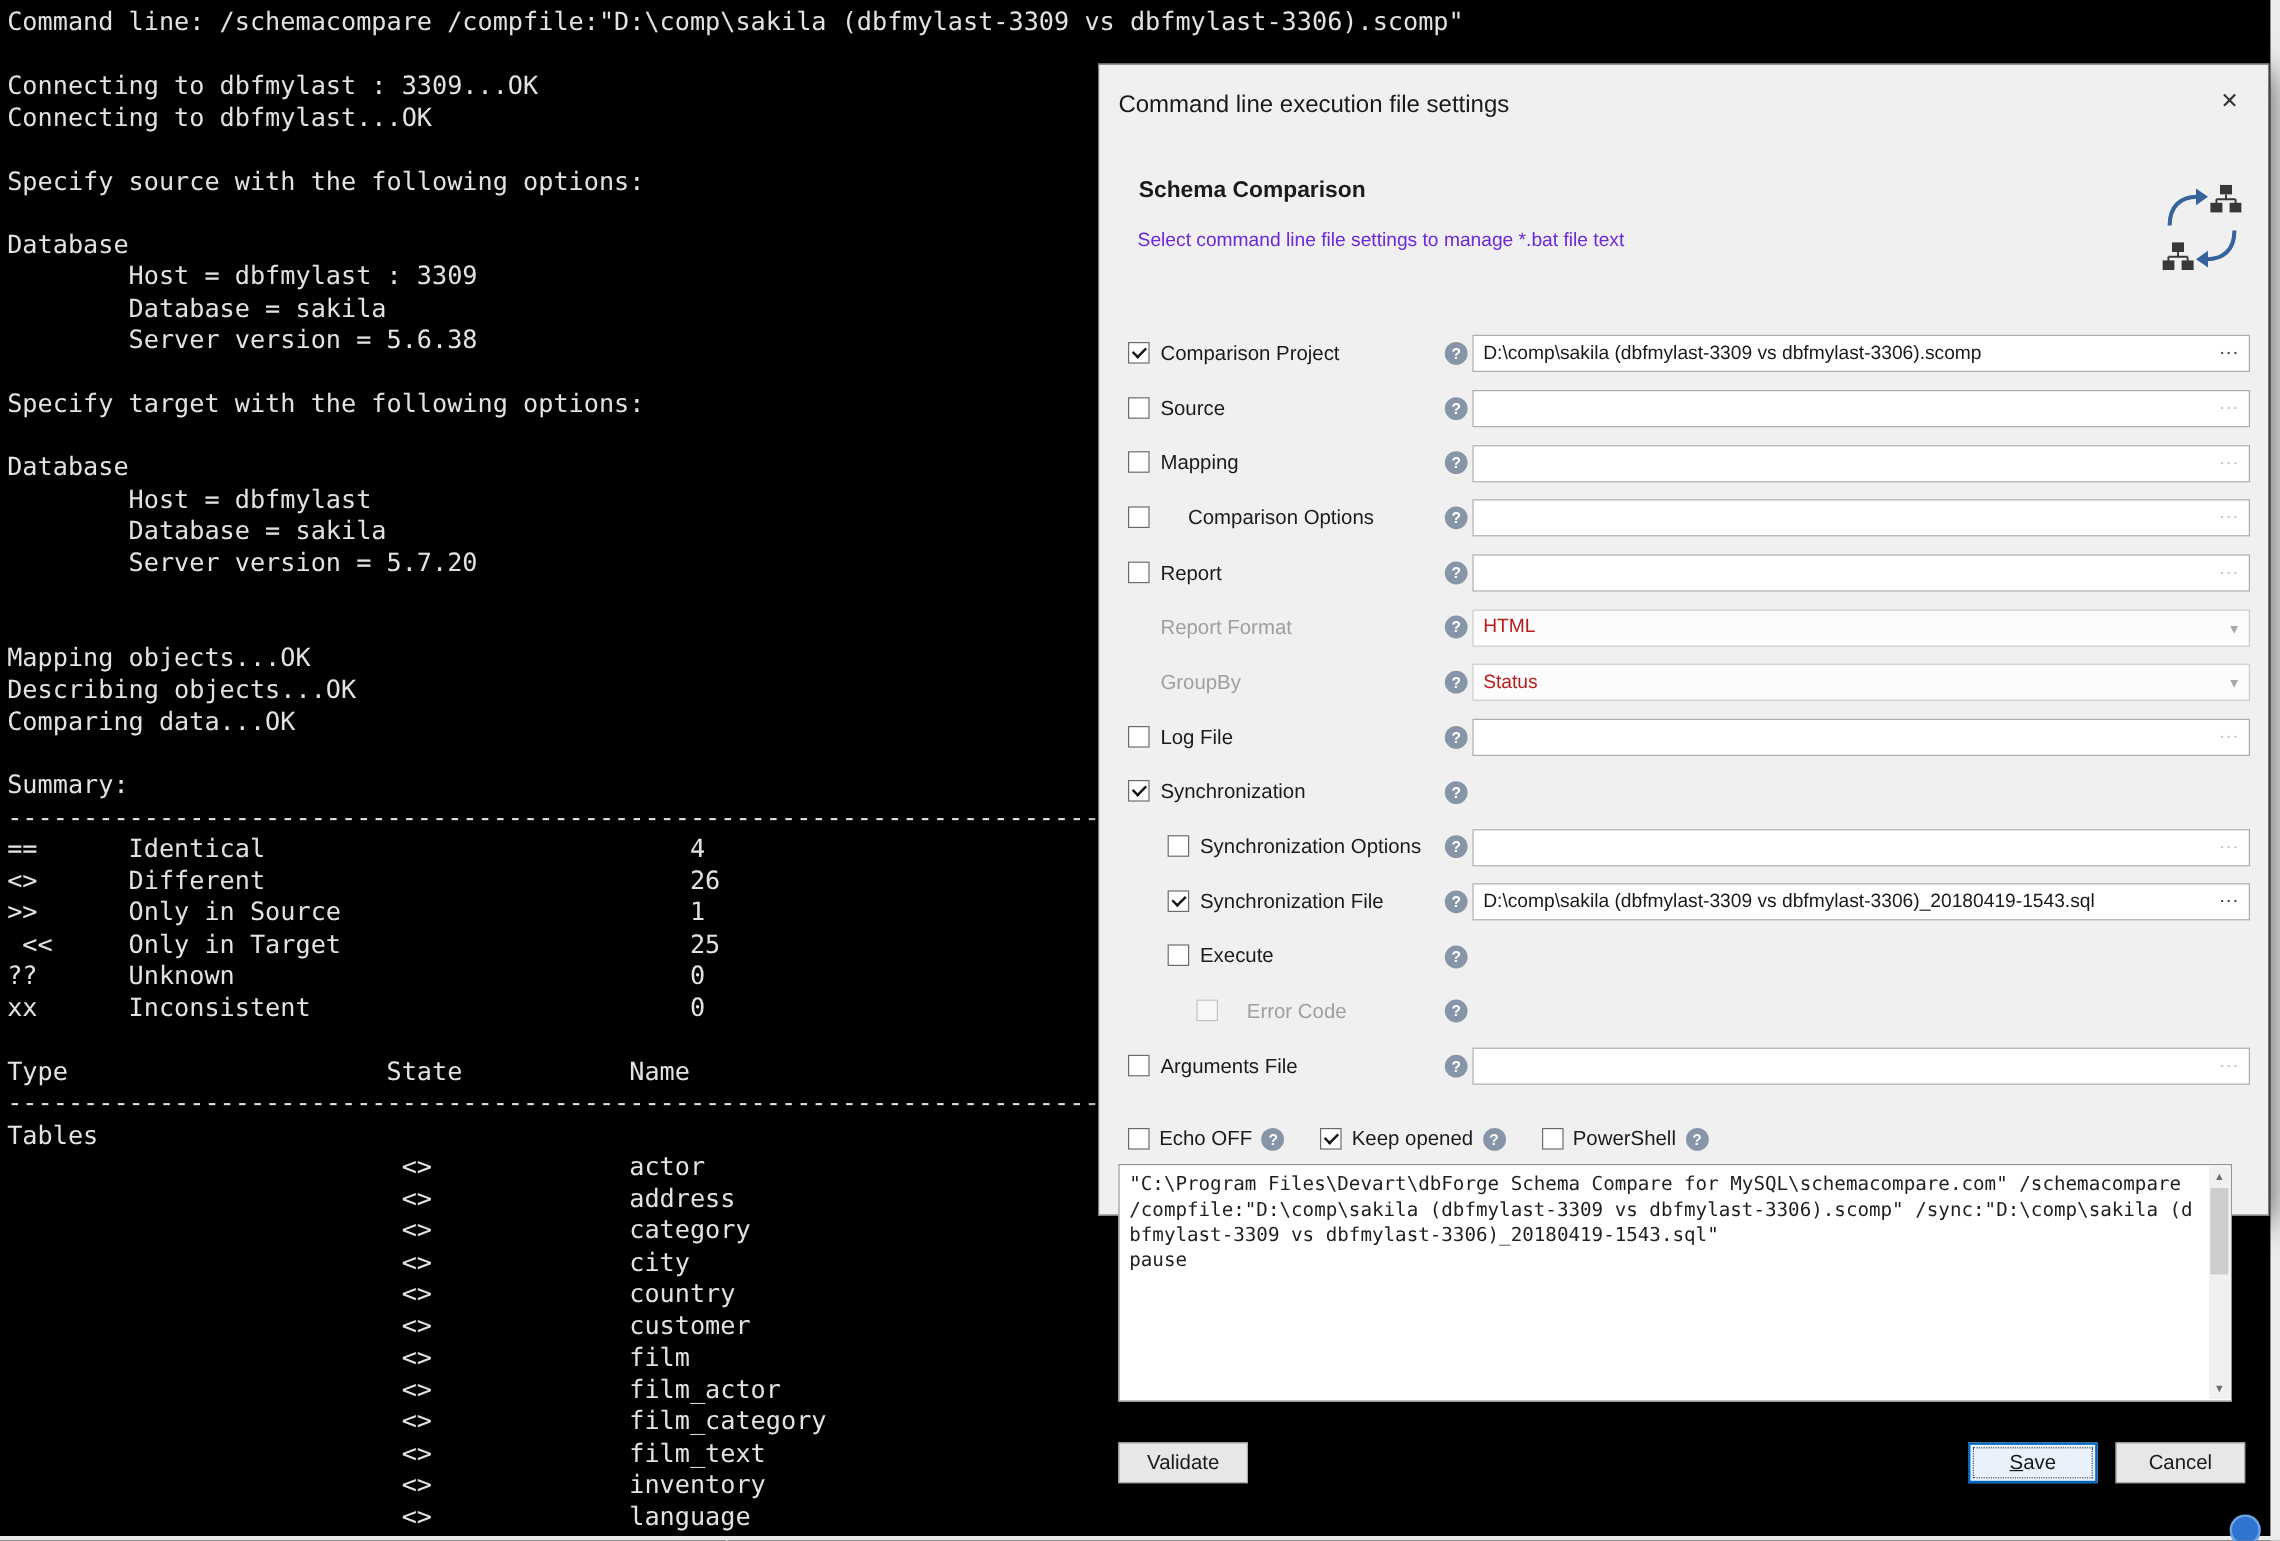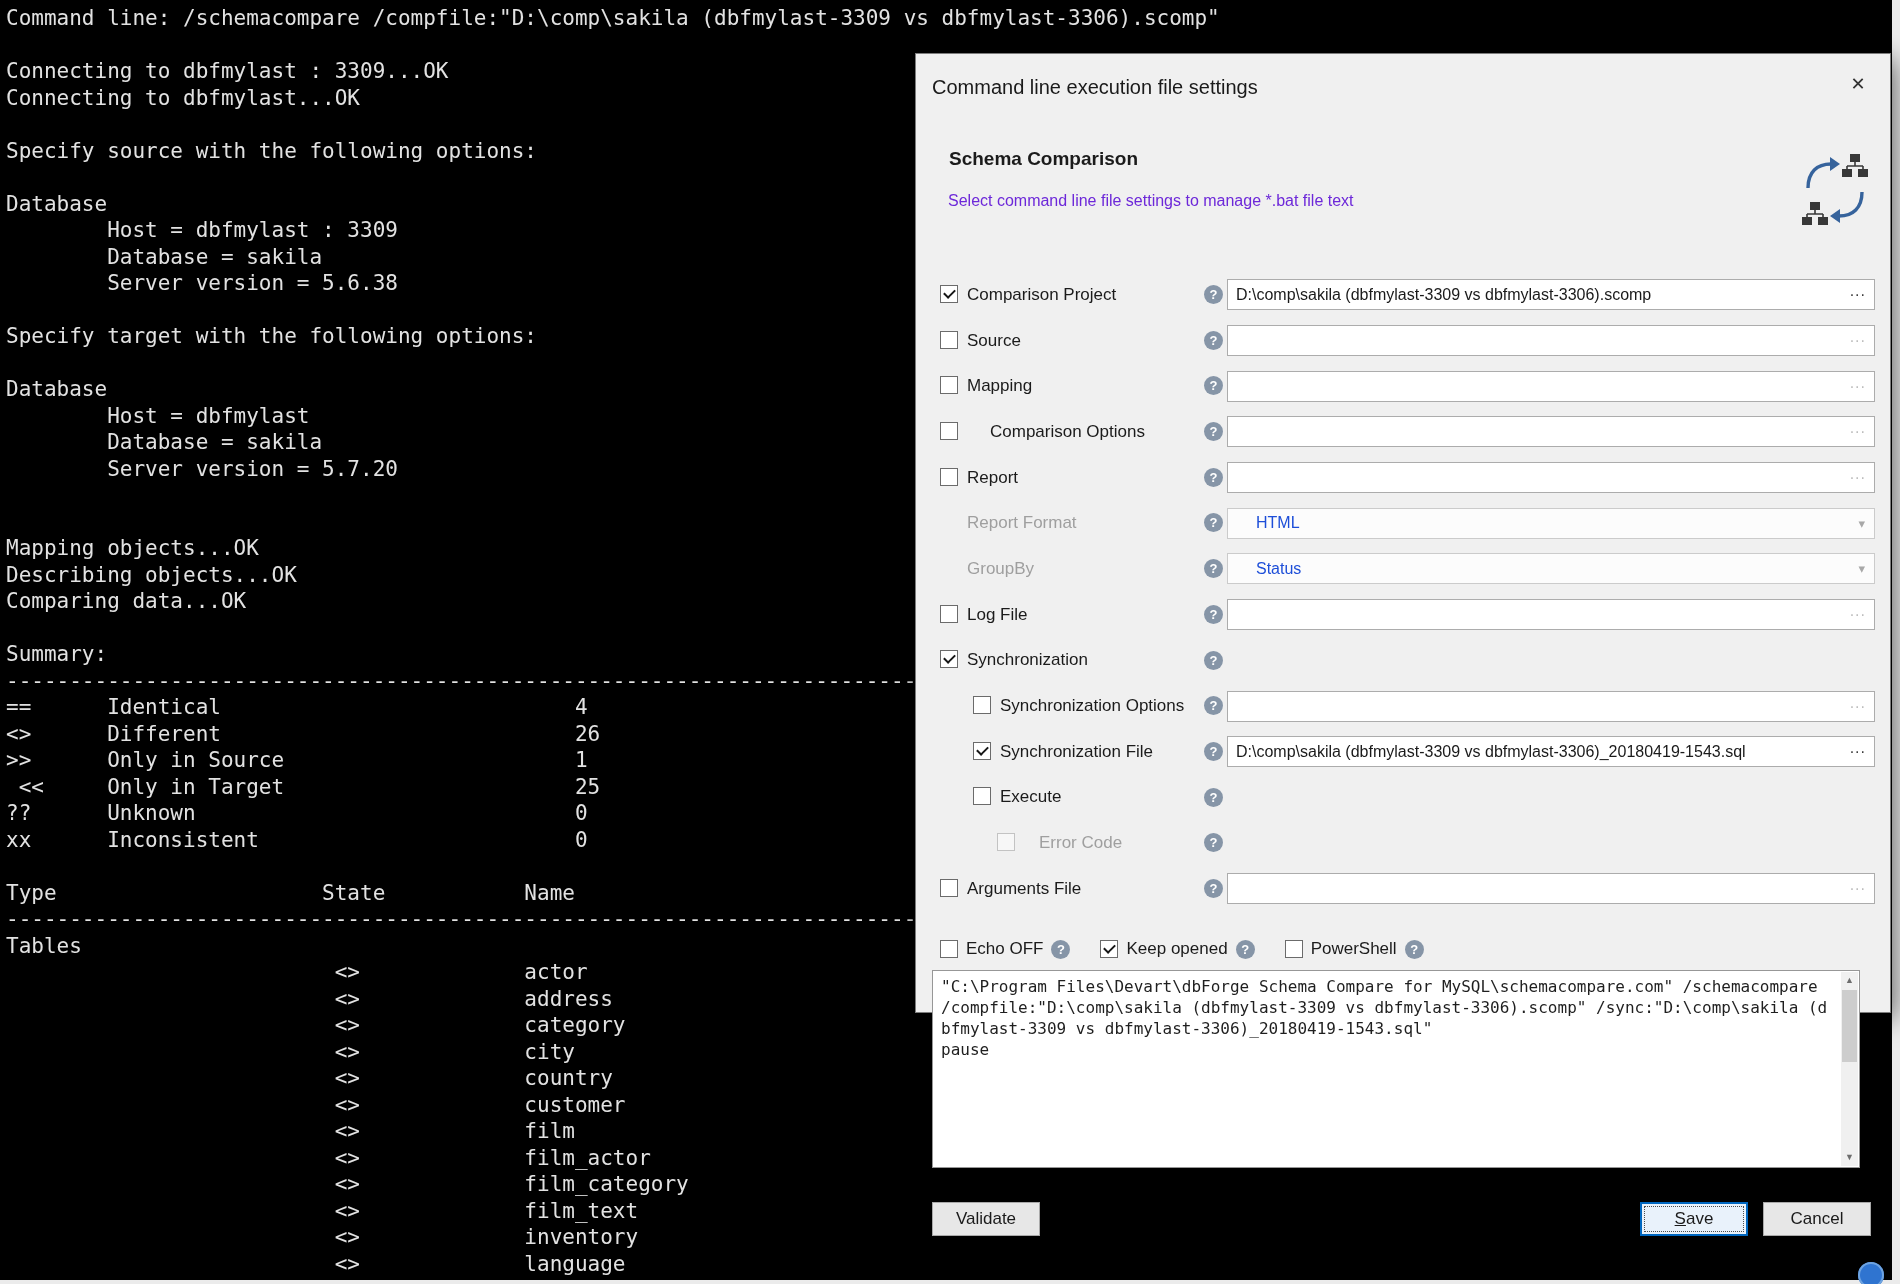--- a/index.html
+++ b/index.html
@@ -54,21 +54,21 @@
   .setting-row > .help { position:absolute; left:264px; top:13px; }
 
   .setting-row .field { position:absolute; left:287px; width:648px; height:31px; }
   .field { background:#fff; border:1px solid #acacac; display:flex; align-items:center;
     padding:0 28px 0 8px; position:relative; overflow:hidden; }
   .field-value { font-size:16px; color:#1a1a1a; white-space:nowrap; overflow:hidden; }
   .browse { position:absolute; right:8px; top:2px; font-size:16px; color:#3c3c3c;
     letter-spacing:1px; cursor:pointer; }
   .field-text.empty .browse { color:#bdbdbd; }
   .field-select { background:#fcfcfc; border-color:#cbcbcb; }
-  .field-select .field-value { color:#1d4ed8;margin-left:20px; }
+  .field-select .field-value { color:#b91c1c; }
   .dd-arrow { position:absolute; right:9px; color:#a8a8a8; font-size:13px; }
 
   
   .options-row { position:absolute; left:24px; top:880px; height:30px;
     display:flex; align-items:center; gap:30px; }
   .opt { display:flex; align-items:center; gap:8px; }
   .opt-label { font-size:17px; white-space:nowrap; }
 
   
   .bat-box { position:absolute; left:16px; top:916px; width:928px; height:198px;

